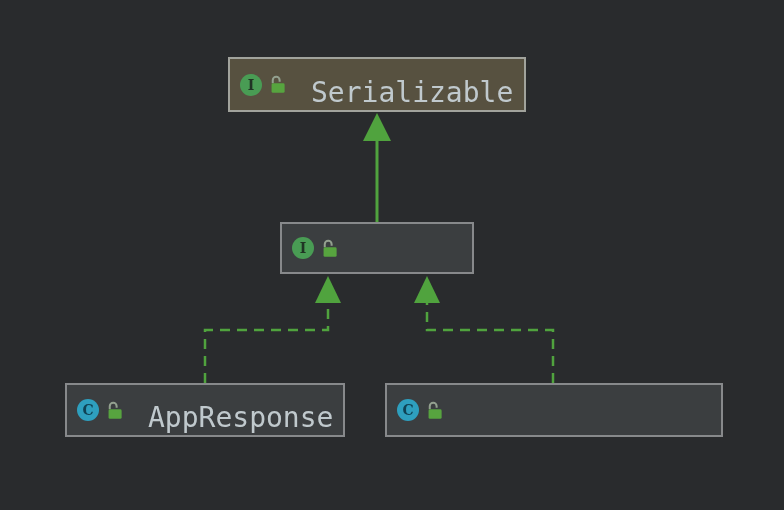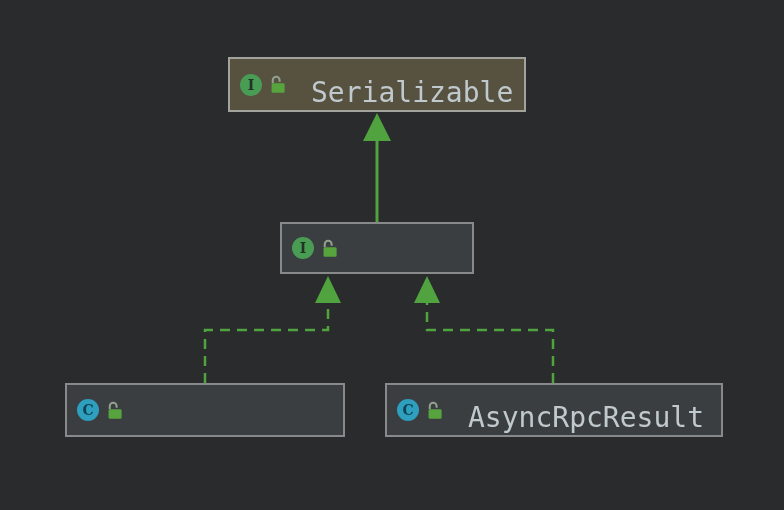--- a/index.html
+++ b/index.html
@@ -122,28 +122,28 @@
   <div class="node node-appresponse">
     <span class="icon-circle icon-class">
       <span>C</span>
     </span>
     <span class="lock-icon">
       <svg width="19" height="19" viewBox="0 0 16 16" xmlns="http://www.w3.org/2000/svg">
         <path d="M4.0 7 V4.4 a2.9 2.9 0 0 1 5.8 0 V5.6" fill="none" stroke="#93A08F" stroke-width="1.7"></path>
         <rect x="3" y="7" width="11" height="8" rx="1.2" fill="#57A43F"></rect>
       </svg>
     </span>
+    <span class="node-label">AppResponse</span>
   </div>
 
   <div class="node node-asyncrpc">
     <span class="icon-circle icon-class">
       <span>C</span>
     </span>
     <span class="lock-icon">
       <svg width="19" height="19" viewBox="0 0 16 16" xmlns="http://www.w3.org/2000/svg">
         <path d="M4.0 7 V4.4 a2.9 2.9 0 0 1 5.8 0 V5.6" fill="none" stroke="#93A08F" stroke-width="1.7"></path>
         <rect x="3" y="7" width="11" height="8" rx="1.2" fill="#57A43F"></rect>
       </svg>
     </span>
-    <span class="node-label">AsyncRpcResult</span>
   </div>
 
 </div>
 
 </body></html>

